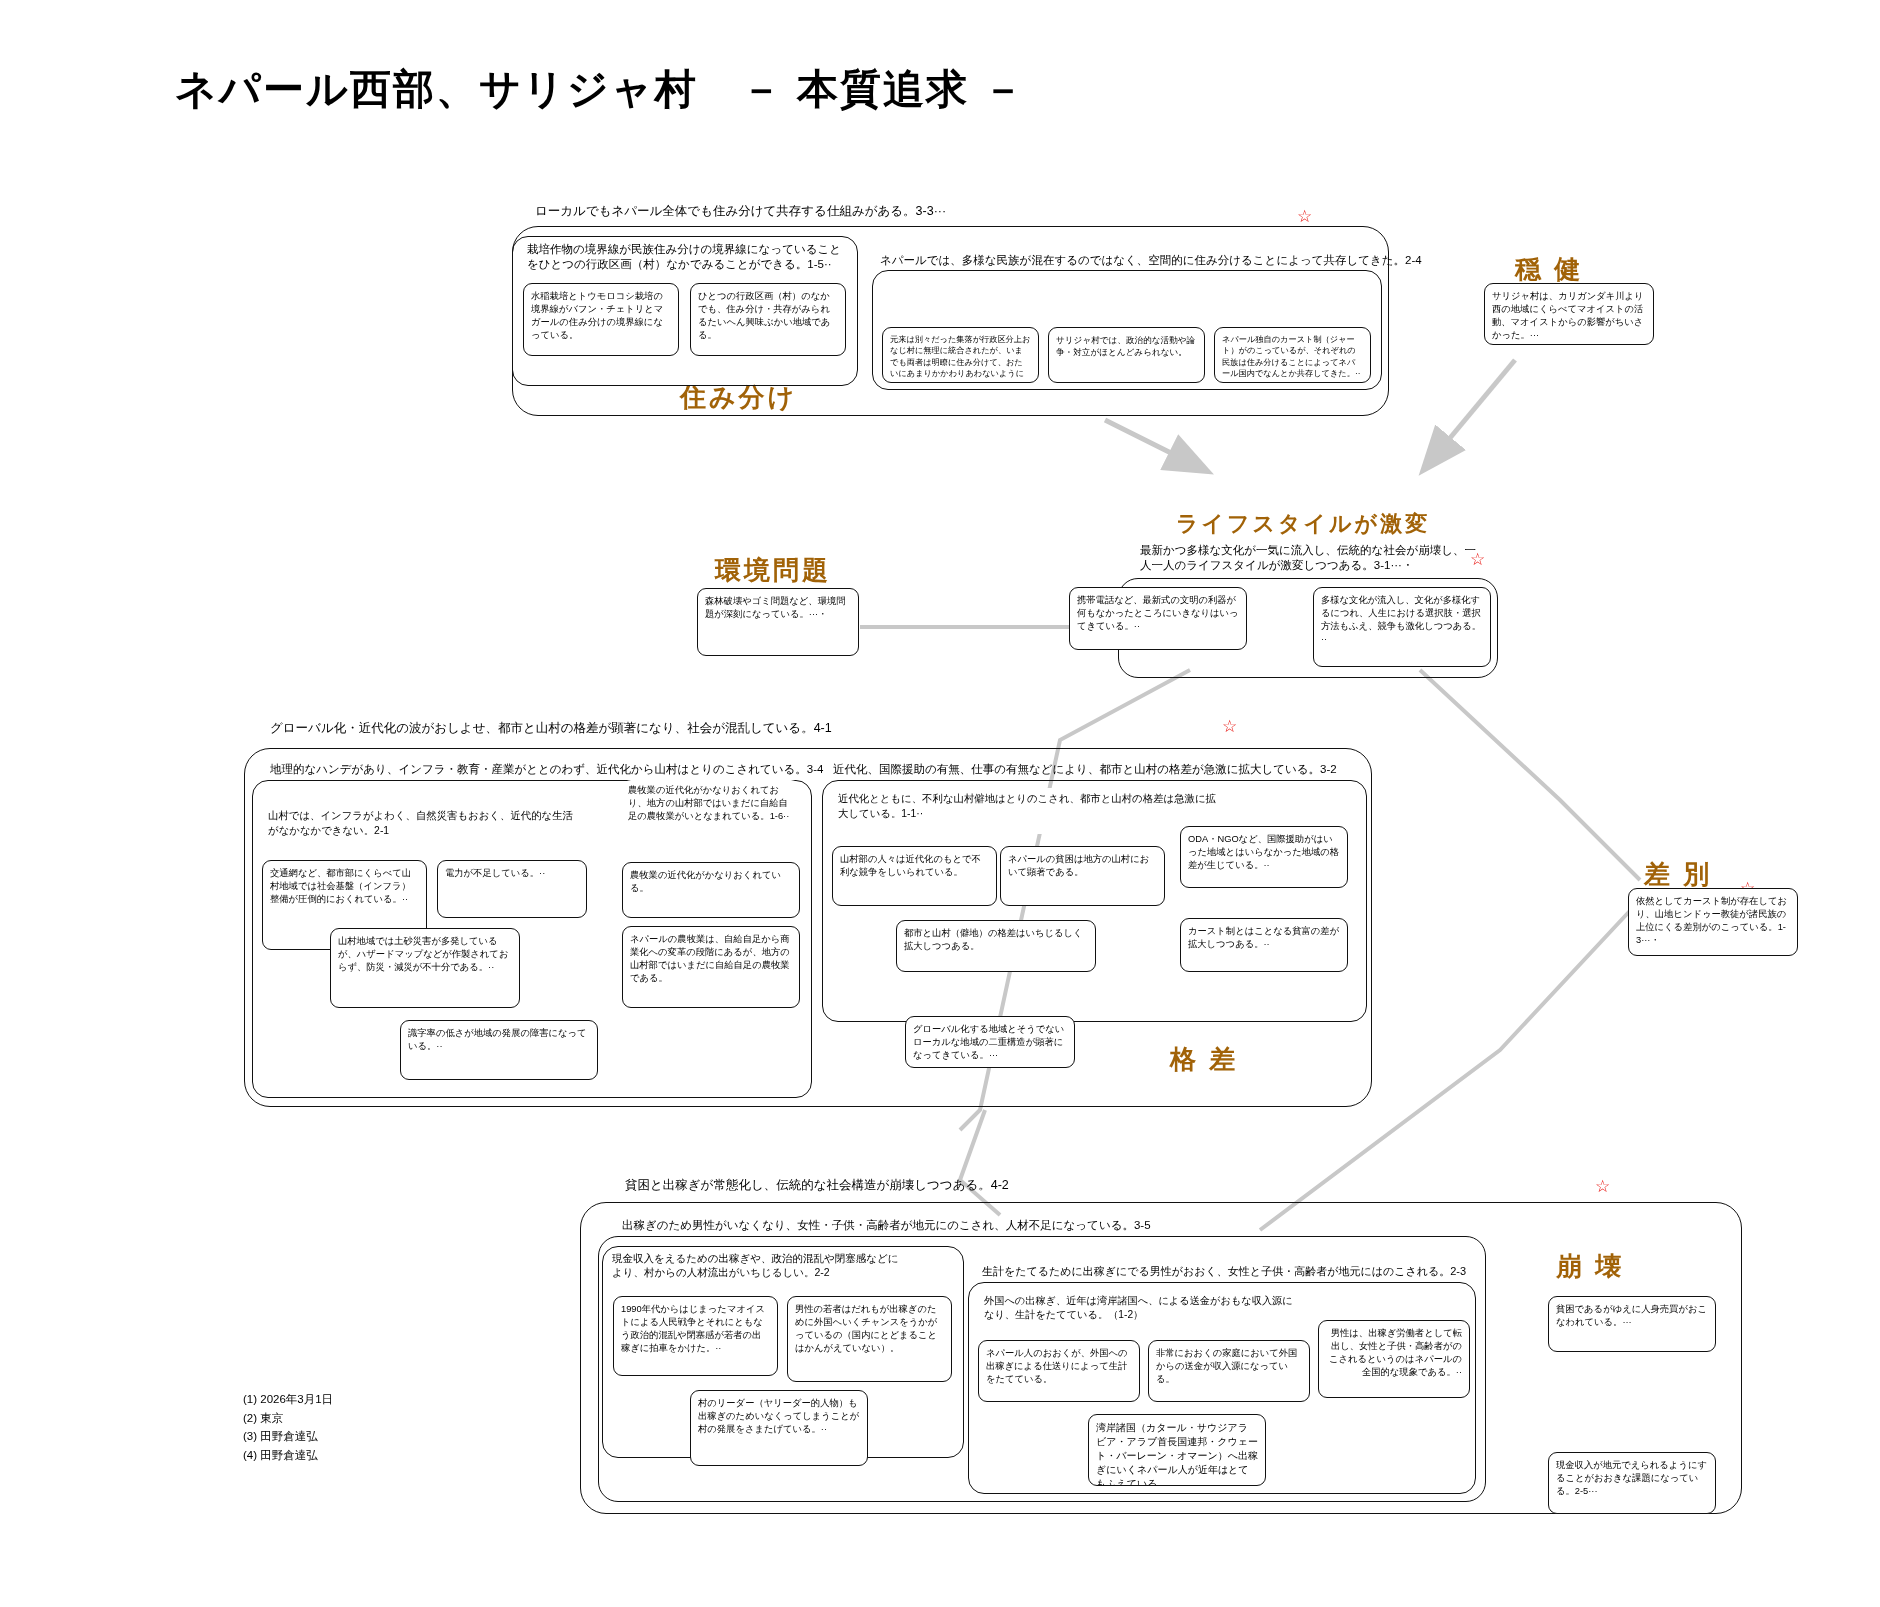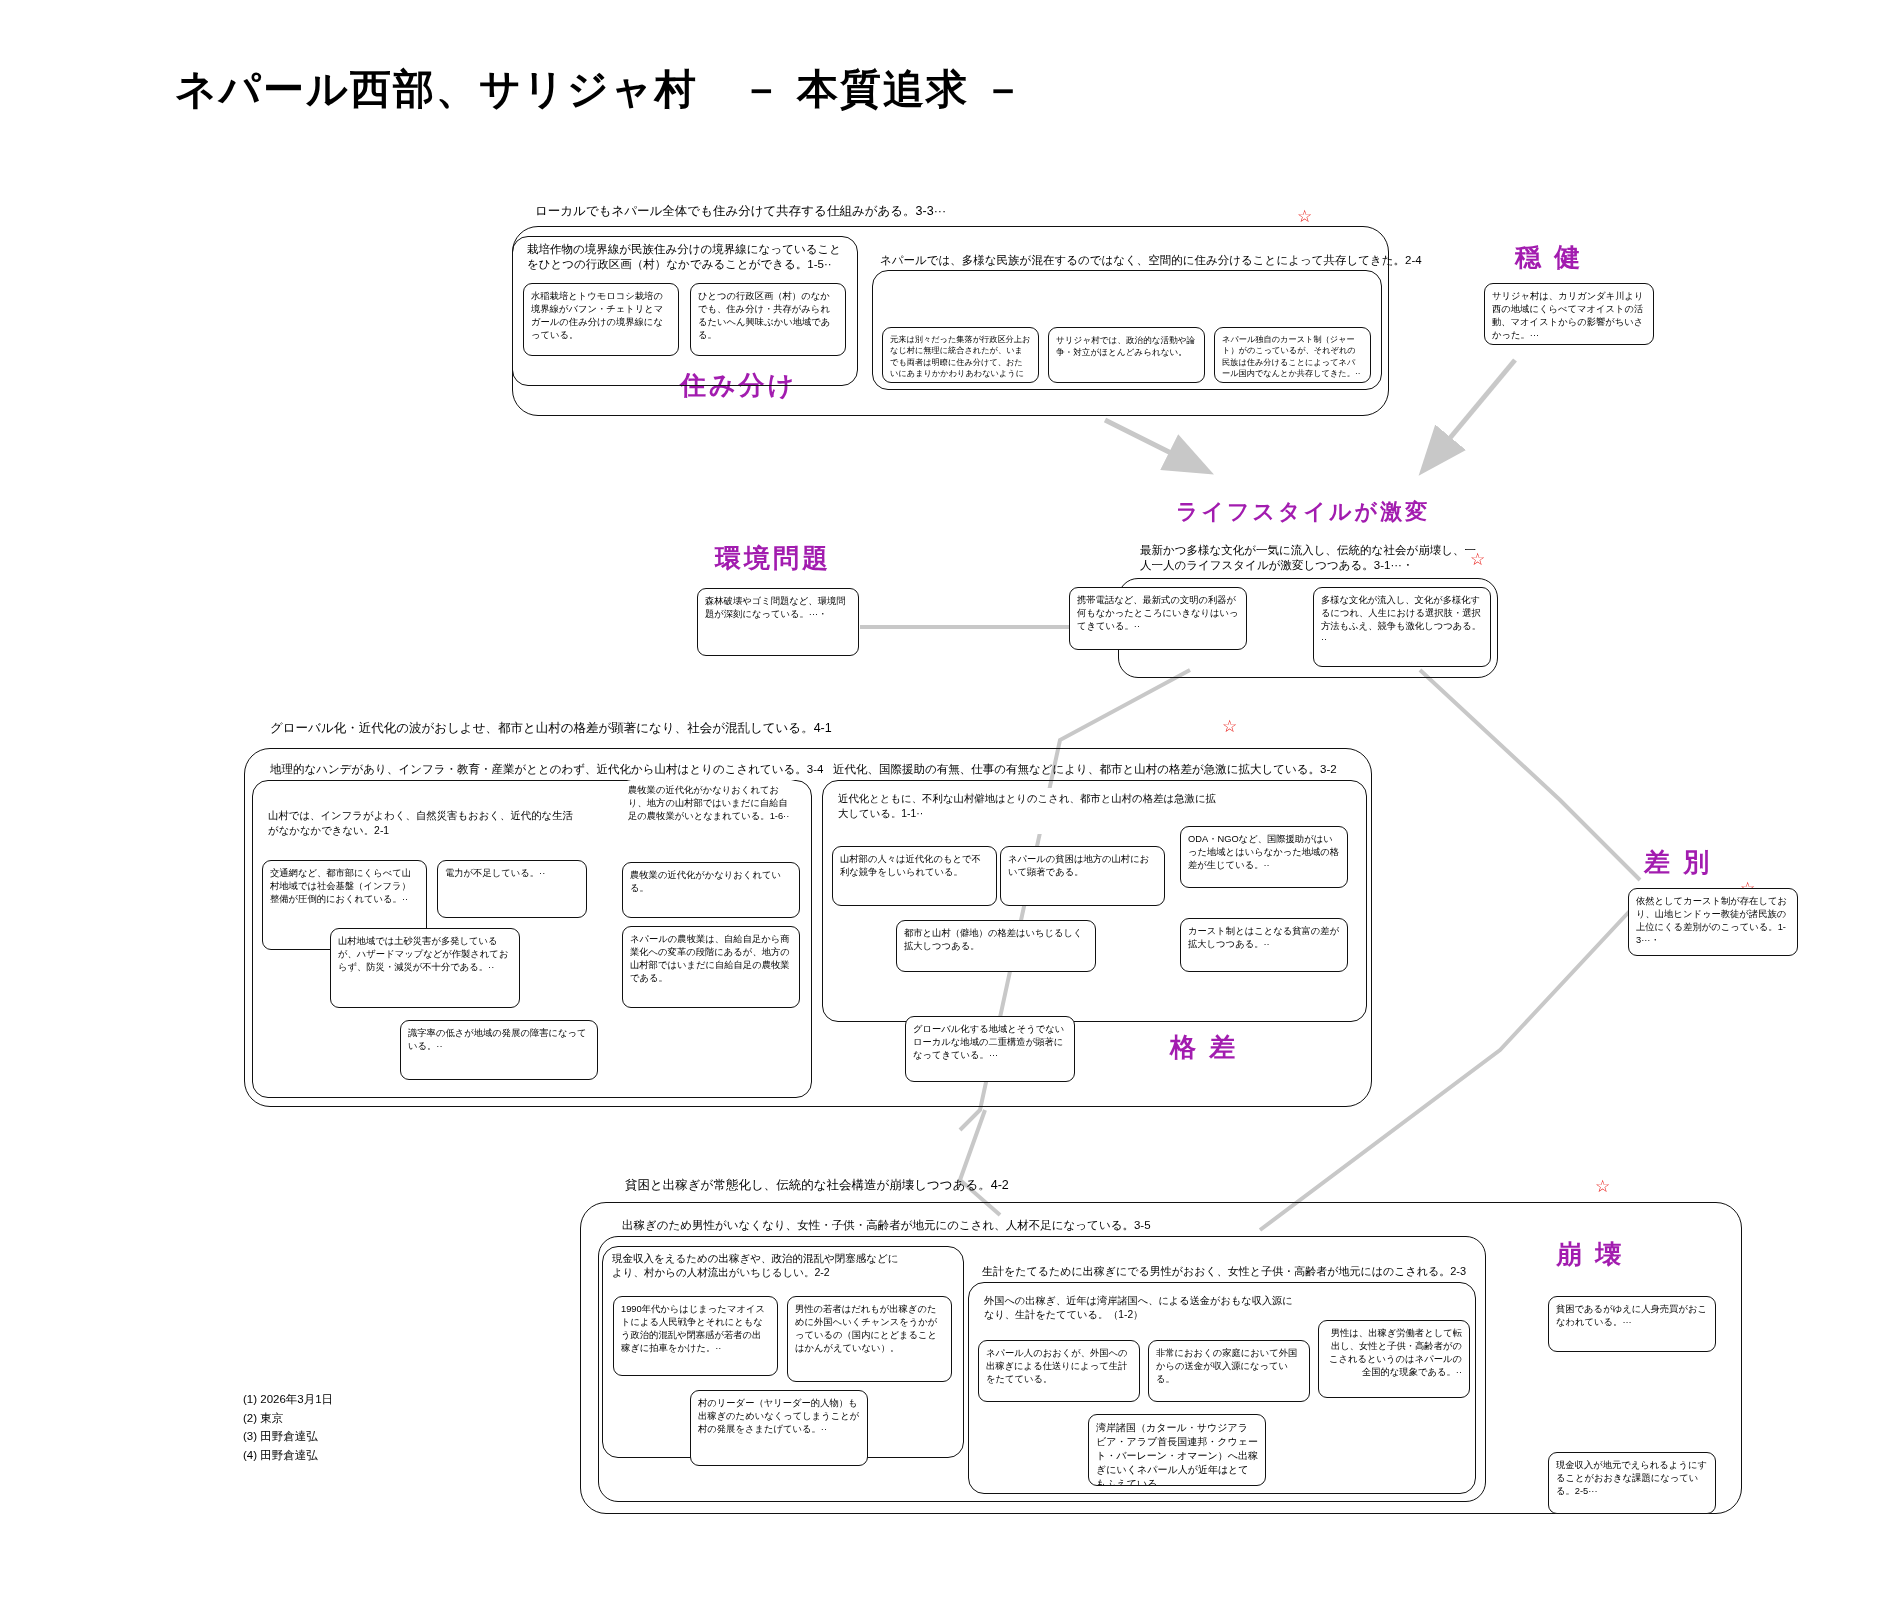--- a/index.html
+++ b/index.html
@@ -65,25 +65,26 @@
     padding: 7px 8px;
     overflow: hidden;
   }
   .node.small {
     font-size: 9.3px;
     line-height: 1.4;
     padding: 6px 7px;
   }
   .redlabel {
     position: absolute;
-    color: #a21caf;
+    color: #a16207;
     font-weight: bold;
     font-size: 26px;
     letter-spacing: 3px;
     white-space: nowrap;
+    margin-top: 12px;
   }
   .star {
     position: absolute;
     color: #e8140f;
     font-size: 17px;
     line-height: 1;
   }
   .footer {
     position: absolute;
     left: 243px;
@@ -170,21 +171,21 @@
   <div class="node small" style="left:622px; top:926px; width:178px; height:82px;">ネパールの農牧業は、自給自足から商業化への変革の段階にあるが、地方の山村部ではいまだに自給自足の農牧業である。</div>
 
   <div class="lead" style="left:833px; top:762px; font-size:11.5px;">近代化、国際援助の有無、仕事の有無などにより、都市と山村の格差が急激に拡大している。3-2</div>
   <div class="grp g3" style="left:822px; top:780px; width:545px; height:242px;"></div>
   <div class="node small" style="left:832px; top:788px; width:390px; height:46px; border:none; padding:4px 6px; font-size:10.4px;">近代化とともに、不利な山村僻地はとりのこされ、都市と山村の格差は急激に拡大している。1-1··</div>
   <div class="node small" style="left:832px; top:846px; width:165px; height:60px;">山村部の人々は近代化のもとで不利な競争をしいられている。</div>
   <div class="node small" style="left:1000px; top:846px; width:165px; height:60px;">ネパールの貧困は地方の山村において顕著である。</div>
   <div class="node small" style="left:1180px; top:826px; width:168px; height:62px;">ODA・NGOなど、国際援助がはいった地域とはいらなかった地域の格差が生じている。··</div>
   <div class="node small" style="left:896px; top:920px; width:200px; height:52px;">都市と山村（僻地）の格差はいちじるしく拡大しつつある。</div>
   <div class="node small" style="left:1180px; top:918px; width:168px; height:54px;">カースト制とはことなる貧富の差が拡大しつつある。··</div>
-  <div class="node small" style="left:905px; top:1016px; width:170px; height:66px;">グローバル化する地域とそうでないローカルな地域の二重構造が顕著になってきている。···</div>
+  <div class="node small" style="left:905px; top:1016px; width:170px; height:52px;">グローバル化する地域とそうでないローカルな地域の二重構造が顕著になってきている。···</div>
 
   <div class="redlabel" style="left:1644px; top:845px;">差 別</div>
   <div class="star" style="left:1740px; top:880px;">☆</div>
   <div class="node small" style="left:1628px; top:888px; width:170px; height:68px;">依然としてカースト制が存在しており、山地ヒンドゥー教徒が諸民族の上位にくる差別がのこっている。1-3···・</div>
 
   <div class="lead" style="left:625px; top:1177px;">貧困と出稼ぎが常態化し、伝統的な社会構造が崩壊しつつある。4-2</div>
   <div class="grp" style="left:580px; top:1202px; width:1162px; height:312px;"></div>
   <div class="redlabel" style="left:1556px; top:1237px;">崩 壊</div>
   <div class="star" style="left:1595px; top:1178px;">☆</div>
 

